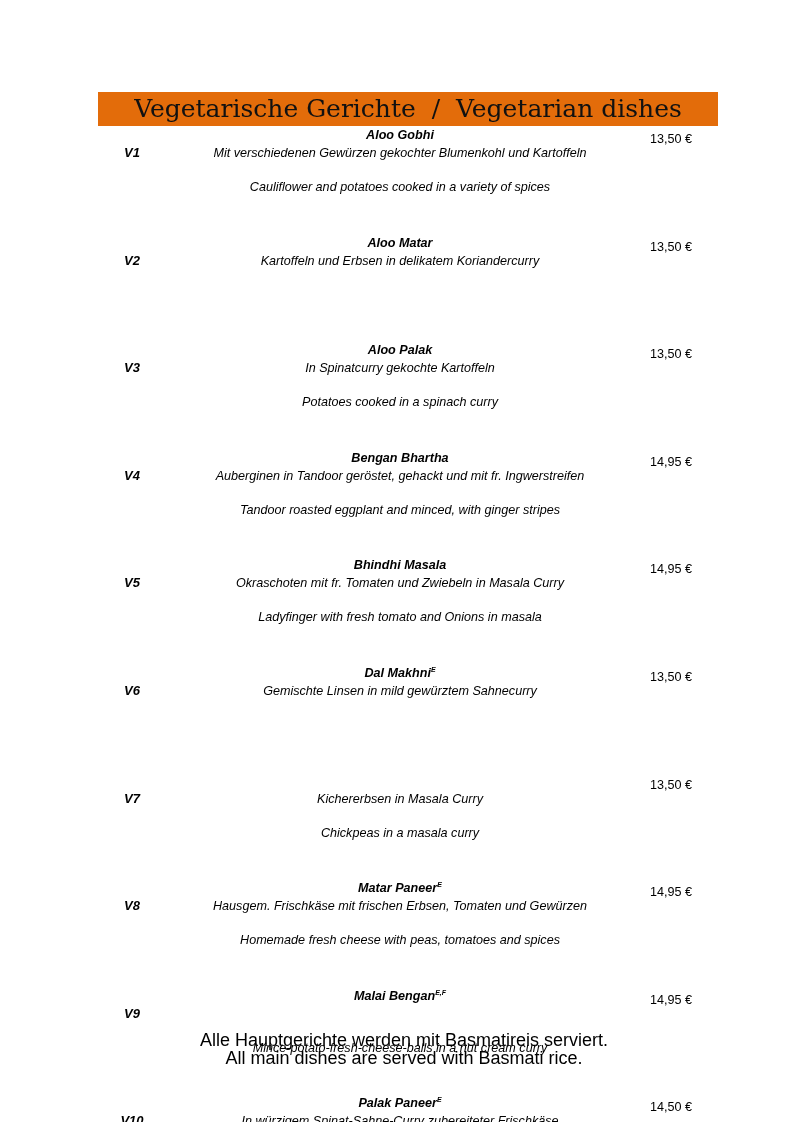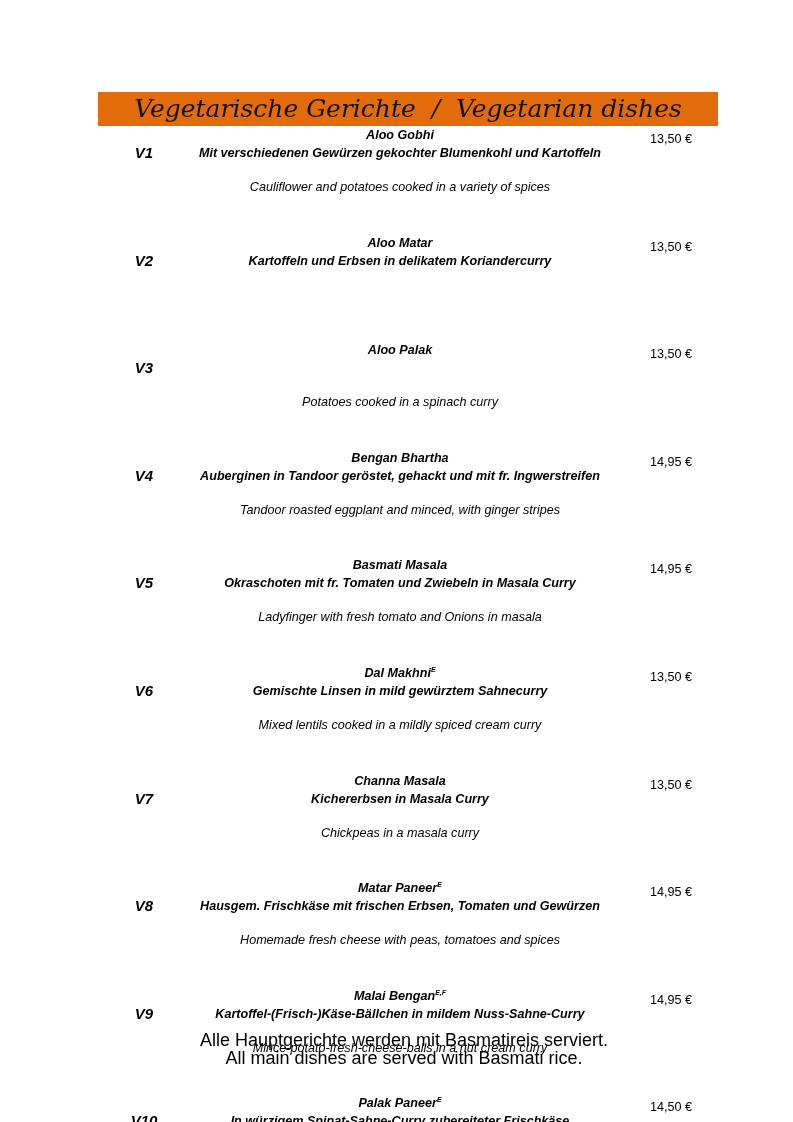--- a/index.html
+++ b/index.html
@@ -2,34 +2,34 @@
 <html><head>
   <meta charset="utf-8">
   <style>
     html, body { margin: 0; padding: 0; background: #ffffff; }
     body { width: 793px; height: 1122px; position: relative; overflow: hidden; font-family: "Liberation Sans", "DejaVu Sans", sans-serif; color: #000; }
     .header {
       position: absolute; left: 98px; top: 92px; width: 620px; height: 34px;
       background: #E36C0A; display: flex; align-items: center; justify-content: center;
     }
     .header-title {
-      font-family: "DejaVu Serif", "Liberation Serif", serif; font-style: italic;
+      font-family: "DejaVu Serif", "Liberation Serif", serif; 
       font-size: 25px; color: #111; letter-spacing: 0px; line-height: 34px;
       white-space: pre;
     }
     .menu { position: absolute; left: 100px; top: 126px; width: 600px; }
     .dish { position: relative; height: 107.6px; }
     .line { position: absolute; left: 0; width: 600px; height: 18px; line-height: 18px; font-size: 12.6px; text-align: center; white-space: nowrap; }
     .l1 { top: 0; }
-    .l2 { top: 18px; font-weight: bold; }
+    .l2 { top: 18px; }
     .l3 { top: 52px; }
     .name { font-weight: bold; font-style: italic; }
     .name sup { font-size: 7px; vertical-align: top; position: relative; top: -3px; font-weight: bold; }
     .desc { font-style: italic; }
-    .code { position: absolute; left: 16px; top: 18px; width: 56px; text-align: center; font-weight: bold; font-style: italic; font-size: 15px; line-height: 18px; }
+    .code { position: absolute; left: 4px; top: 18px; width: 56px; text-align: center; font-weight: bold; font-style: italic; font-size: 13px; line-height: 18px; }
     .price { position: absolute; left: 512px; top: 4px; width: 80px; text-align: right; font-size: 12.6px; line-height: 18px; white-space: nowrap; }
     .footer { position: absolute; left: 104px; top: 1031px; width: 600px; text-align: center; font-size: 18px; line-height: 18px; }
   </style>
 </head>
 <body>
 
 <div class="header" style="background: rgb(227, 108, 10);">
   <span class="header-title">Vegetarische Gerichte  /  Vegetarian dishes</span>
 </div>
 
@@ -44,62 +44,60 @@
     </div>
     <div class="dish">
       <div class="line l1 name"><span>Aloo Matar</span><sup></sup></div>
       <div class="code">V2</div>
       <div class="line l2 desc">Kartoffeln und Erbsen in delikatem Koriandercurry</div>
       <div class="price">13,50 €</div>
     </div>
     <div class="dish">
       <div class="line l1 name"><span>Aloo Palak</span><sup></sup></div>
       <div class="code">V3</div>
+      <div class="line l2 desc">In Spinatcurry gekochte Kartoffeln</div>
       <div class="price">13,50 €</div>
       <div class="line l3 desc">Potatoes cooked in a spinach curry</div>
     </div>
     <div class="dish">
       <div class="line l1 name"><span>Bengan Bhartha</span><sup></sup></div>
       <div class="code">V4</div>
       <div class="line l2 desc">Auberginen in Tandoor geröstet, gehackt und mit fr. Ingwerstreifen</div>
       <div class="price">14,95 €</div>
       <div class="line l3 desc">Tandoor roasted eggplant and minced, with ginger stripes</div>
     </div>
     <div class="dish">
-      <div class="line l1 name"><span>Basmati Masala</span><sup></sup></div>
+      <div class="line l1 name"><span>Bhindhi Masala</span><sup></sup></div>
       <div class="code">V5</div>
       <div class="line l2 desc">Okraschoten mit fr. Tomaten und Zwiebeln in Masala Curry</div>
       <div class="price">14,95 €</div>
       <div class="line l3 desc">Ladyfinger with fresh tomato and Onions in masala</div>
     </div>
     <div class="dish">
       <div class="line l1 name"><span>Dal Makhni</span><sup>E</sup></div>
       <div class="code">V6</div>
       <div class="line l2 desc">Gemischte Linsen in mild gewürztem Sahnecurry</div>
       <div class="price">13,50 €</div>
-      <div class="line l3 desc">Mixed lentils cooked in a mildly spiced cream curry</div>
     </div>
     <div class="dish">
-      <div class="line l1 name"><span>Channa Masala</span><sup></sup></div>
       <div class="code">V7</div>
       <div class="line l2 desc">Kichererbsen in Masala Curry</div>
       <div class="price">13,50 €</div>
       <div class="line l3 desc">Chickpeas in a masala curry</div>
     </div>
     <div class="dish">
       <div class="line l1 name"><span>Matar Paneer</span><sup>E</sup></div>
       <div class="code">V8</div>
       <div class="line l2 desc">Hausgem. Frischkäse mit frischen Erbsen, Tomaten und Gewürzen</div>
       <div class="price">14,95 €</div>
       <div class="line l3 desc">Homemade fresh cheese with peas, tomatoes and spices</div>
     </div>
     <div class="dish">
       <div class="line l1 name"><span>Malai Bengan</span><sup>E,F</sup></div>
       <div class="code">V9</div>
-      <div class="line l2 desc">Kartoffel-(Frisch-)Käse-Bällchen in mildem Nuss-Sahne-Curry</div>
       <div class="price">14,95 €</div>
       <div class="line l3 desc">Mince-potato-fresh-cheese-balls in a nut cream curry</div>
     </div>
     <div class="dish">
       <div class="line l1 name"><span>Palak Paneer</span><sup>E</sup></div>
       <div class="code">V10</div>
       <div class="line l2 desc">In würzigem Spinat-Sahne-Curry zubereiteter Frischkäse</div>
       <div class="price">14,50 €</div>
 
     </div>

